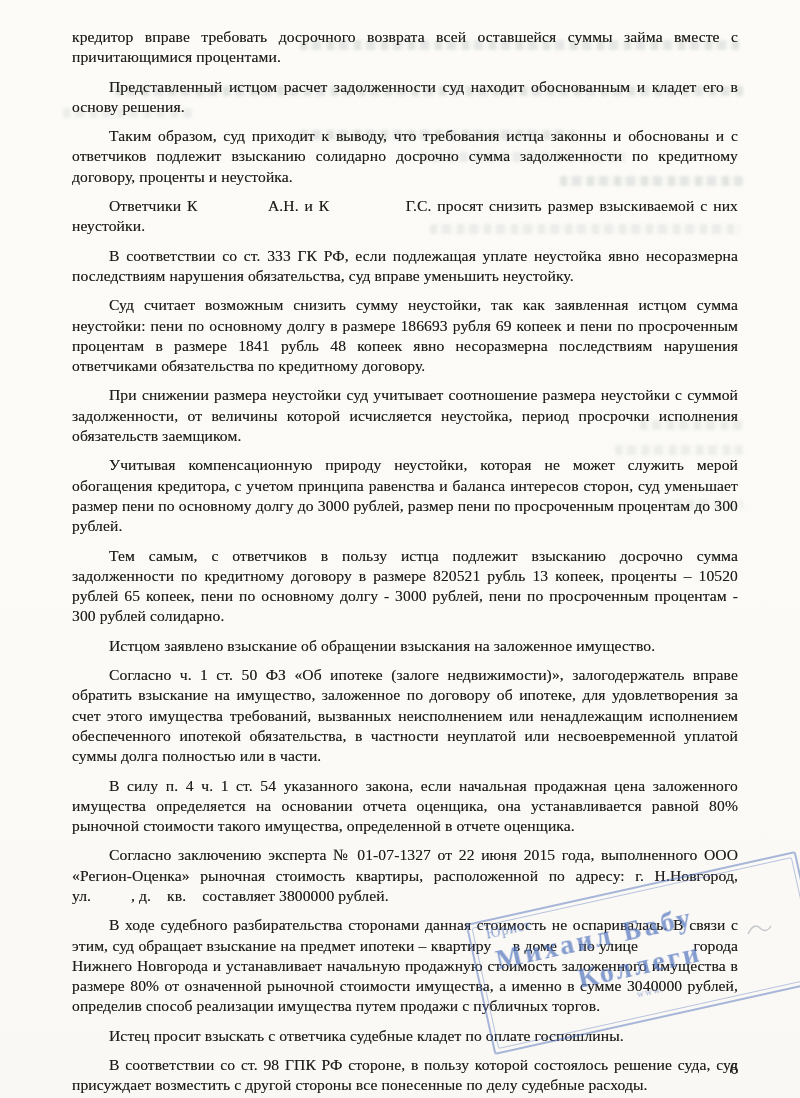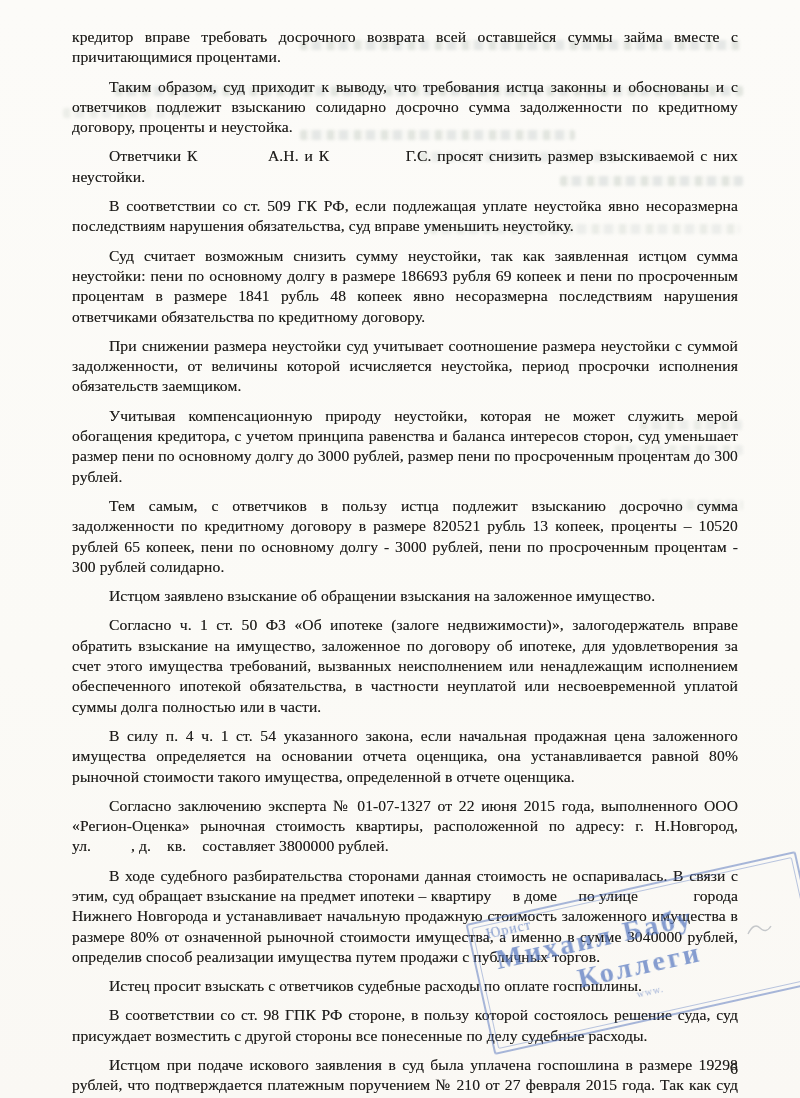--- a/index.html
+++ b/index.html
@@ -97,33 +97,34 @@
   <div class="ghost" style="left:300px;top:130px;width:275px;"></div>
   <div class="ghost" style="left:420px;top:152px;width:205px;opacity:.55;"></div>
   <div class="ghost" style="left:560px;top:176px;width:183px;"></div>
   <div class="ghost" style="left:430px;top:224px;width:310px;opacity:.5;"></div>
   <div class="ghost" style="left:640px;top:420px;width:103px;opacity:.5;"></div>
   <div class="ghost" style="left:615px;top:445px;width:128px;opacity:.45;"></div>
   <div class="ghost" style="left:660px;top:500px;width:83px;opacity:.5;"></div>
 
   <div class="doc-body">
       <p class="para no-indent">кредитор вправе требовать досрочного возврата всей оставшейся суммы займа вместе с причитающимися процентами.</p>
+      <p class="para">Представленный истцом расчет задолженности суд находит обоснованным и кладет его в основу решения.</p>
       <p class="para">Таким образом, суд приходит к выводу, что требования истца законны и обоснованы и с ответчиков подлежит взысканию солидарно досрочно сумма задолженности по кредитному договору, проценты и неустойка.</p>
       <p class="para">Ответчики К&nbsp;&nbsp;&nbsp;&nbsp;&nbsp;&nbsp;&nbsp;&nbsp;&nbsp;&nbsp;&nbsp; А.Н. и К&nbsp;&nbsp;&nbsp;&nbsp;&nbsp;&nbsp;&nbsp;&nbsp;&nbsp;&nbsp;&nbsp;&nbsp; Г.С. просят снизить размер взыскиваемой с них неустойки.</p>
-      <p class="para">В соответствии со ст. 509 ГК РФ, если подлежащая уплате неустойка явно несоразмерна последствиям нарушения обязательства, суд вправе уменьшить неустойку.</p>
+      <p class="para">В соответствии со ст. 333 ГК РФ, если подлежащая уплате неустойка явно несоразмерна последствиям нарушения обязательства, суд вправе уменьшить неустойку.</p>
       <p class="para">Суд считает возможным снизить сумму неустойки, так как заявленная истцом сумма неустойки: пени по основному долгу в размере 186693 рубля 69 копеек и пени по просроченным процентам в размере 1841 рубль 48 копеек явно несоразмерна последствиям нарушения ответчиками обязательства по кредитному договору.</p>
       <p class="para">При снижении размера неустойки суд учитывает соотношение размера неустойки с суммой задолженности, от величины которой исчисляется неустойка, период просрочки исполнения обязательств заемщиком.</p>
       <p class="para">Учитывая компенсационную природу неустойки, которая не может служить мерой обогащения кредитора, с учетом принципа равенства и баланса интересов сторон, суд уменьшает размер пени по основному долгу до 3000 рублей, размер пени по просроченным процентам до 300 рублей.</p>
       <p class="para">Тем самым, с ответчиков в пользу истца подлежит взысканию досрочно сумма задолженности по кредитному договору в размере 820521 рубль 13 копеек, проценты – 10520 рублей 65 копеек, пени по основному долгу - 3000 рублей, пени по просроченным процентам - 300 рублей солидарно.</p>
       <p class="para">Истцом заявлено взыскание об обращении взыскания на заложенное имущество.</p>
       <p class="para">Согласно ч. 1 ст. 50 ФЗ «Об ипотеке (залоге недвижимости)», залогодержатель вправе обратить взыскание на имущество, заложенное по договору об ипотеке, для удовлетворения за счет этого имущества требований, вызванных неисполнением или ненадлежащим исполнением обеспеченного ипотекой обязательства, в частности неуплатой или несвоевременной уплатой суммы долга полностью или в части.</p>
       <p class="para">В силу п. 4 ч. 1 ст. 54 указанного закона, если начальная продажная цена заложенного имущества определяется на основании отчета оценщика, она устанавливается равной 80% рыночной стоимости такого имущества, определенной в отчете оценщика.</p>
       <p class="para">Согласно заключению эксперта № 01-07-1327 от 22 июня 2015 года, выполненного ООО «Регион-Оценка» рыночная стоимость квартиры, расположенной по адресу: г. Н.Новгород, ул.&nbsp;&nbsp;&nbsp;&nbsp;&nbsp;&nbsp;&nbsp;&nbsp;&nbsp;&nbsp;, д.&nbsp;&nbsp;&nbsp;&nbsp;кв.&nbsp;&nbsp;&nbsp;&nbsp;составляет 3800000 рублей.</p>
       <p class="para">В ходе судебного разбирательства сторонами данная стоимость не оспаривалась. В связи с этим, суд обращает взыскание на предмет ипотеки – квартиру&nbsp;&nbsp;&nbsp;&nbsp; в доме&nbsp;&nbsp;&nbsp;&nbsp; по улице&nbsp;&nbsp;&nbsp;&nbsp;&nbsp;&nbsp;&nbsp;&nbsp;&nbsp;&nbsp;&nbsp;&nbsp; города Нижнего Новгорода и устанавливает начальную продажную стоимость заложенного имущества в размере 80% от означенной рыночной стоимости имущества, а именно в сумме 3040000 рублей, определив способ реализации имущества путем продажи с публичных торгов.</p>
-      <p class="para">Истец просит взыскать с ответчиков судебные расходы по оплате госпошлины.</p>
+      <p class="para">Истец просит взыскать с ответчика судебные кладет по оплате госпошлины.</p>
       <p class="para">В соответствии со ст. 98 ГПК РФ стороне, в пользу которой состоялось решение суда, суд присуждает возместить с другой стороны все понесенные по делу судебные расходы.</p>
       <p class="para">Истцом при подаче искового заявления в суд была уплачена госпошлина в размере 19298 рублей, что подтверждается платежным поручением № 210 от 27 февраля 2015 года. Так как суд пришел к выводу о взыскании с ответчиков задолженности по</p>
     </div>
 
   <div class="stamp">
     <div class="inner-frame"></div>
     <div class="s-line s1">Юрист</div>
     <div class="s-line s2">Михаил Бабу</div>
     <div class="s-line s3">Коллеги</div>
     <div class="s-line s4">www.</div>

